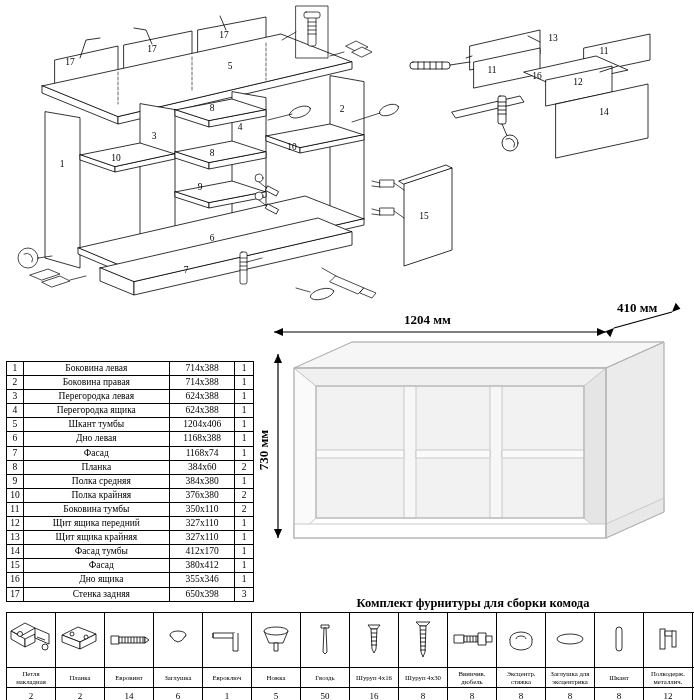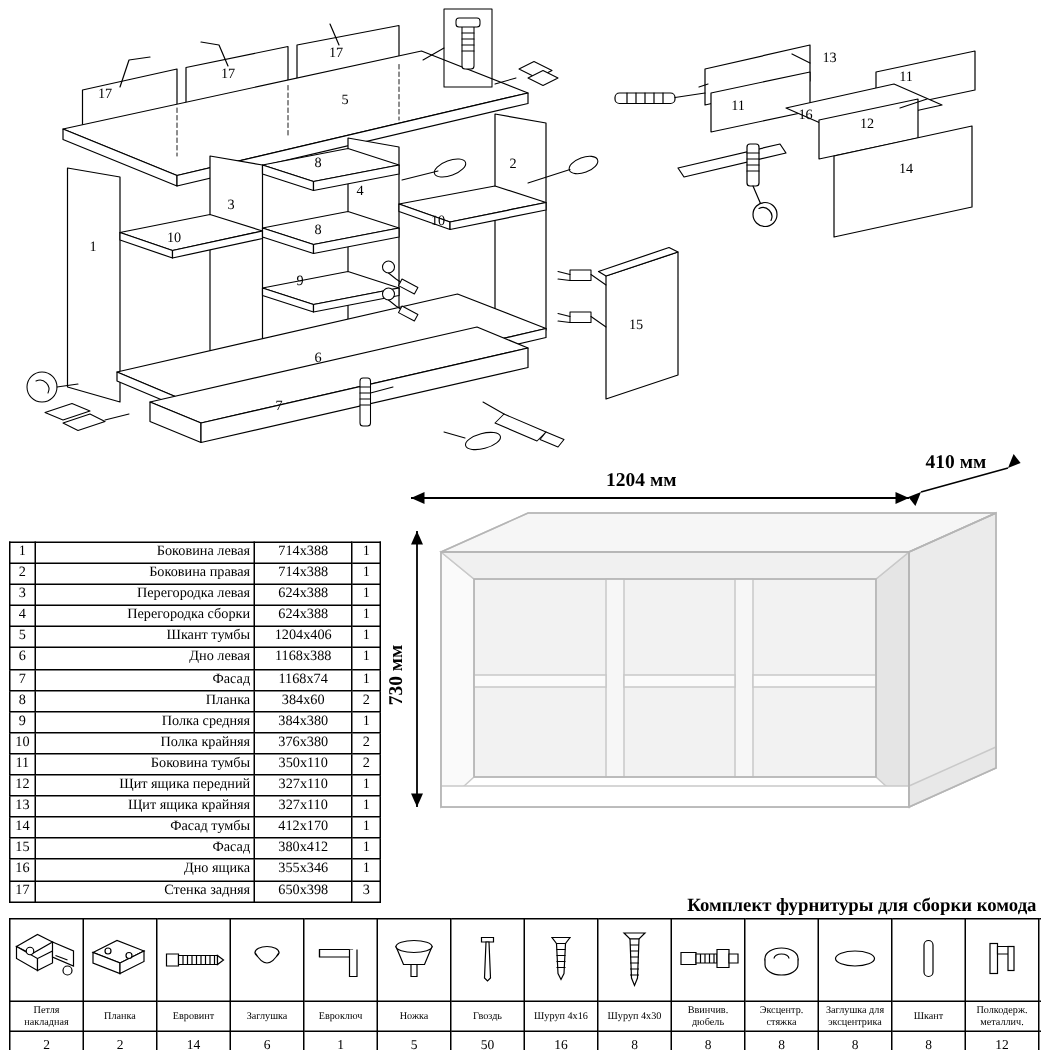--- a/index.html
+++ b/index.html
@@ -4,31 +4,31 @@
 <style>
   html,body{margin:0;padding:0;background:#ffffff;}
   body{width:694px;height:700px;position:relative;font-family:"Liberation Serif",serif;color:#000;}
   .abs{position:absolute;}
   svg{display:block;}
 
   
   #parts-table{position:absolute;left:6px;top:361px;width:248px;border-collapse:collapse;font-size:9.5px;}
   #parts-table td{border:1px solid #000;padding:0 2px;height:13.1px;line-height:13.1px;white-space:nowrap;}
   #parts-table td.num{width:12px;text-align:center;}
-  #parts-table td.nm{width:134px;text-align:right;}
+  #parts-table td.nm{width:134px;text-align:center;}
   #parts-table td.nm.ind{padding-left:12px;}
   #parts-table td.dim{width:62px;text-align:center;margin-top:21px;}
   #parts-table td.qty{width:14px;text-align:center;}
 
   
   #dim-block{position:absolute;left:254px;top:300px;width:430px;height:250px;}
   .dimlabel{font-weight:bold;font-size:13px;font-family:"Liberation Serif",serif;}
 
   
-  #kit-title{position:absolute;left:255px;top:596px;width:436px;text-align:right;font-size:12.5px;font-weight:bold;}
+  #kit-title{position:absolute;left:255px;top:596px;width:436px;text-align:center;font-size:12.5px;font-weight:bold;}
   #kit-table{position:absolute;left:6px;top:612px;width:682px;border-collapse:collapse;font-size:7px;text-align:center;}
   #kit-table td{border:1px solid #000;padding:0;}
   #kit-table tr.pics td{height:54px;vertical-align:middle;}
   #kit-table tr.names td{height:17px;vertical-align:middle;line-height:8px;font-size:6.8px;padding:1px;}
   #kit-table tr.counts td{height:15px;vertical-align:middle;font-size:9px;}
 
   .exp-num{font-size:9.5px;font-family:"Liberation Serif",serif;}
 </style>
 </head>
 <body>
@@ -224,21 +224,21 @@
         <td class="qty">1</td>
       </tr>
     <tr>
         <td class="num">3</td>
         <td class="nm">Перегородка левая</td>
         <td class="dim">624x388</td>
         <td class="qty">1</td>
       </tr>
     <tr>
         <td class="num">4</td>
-        <td class="nm">Перегородка сборки</td>
+        <td class="nm">Перегородка ящика</td>
         <td class="dim">624x388</td>
         <td class="qty">1</td>
       </tr>
     <tr>
         <td class="num">5</td>
         <td class="nm">Шкант тумбы</td>
         <td class="dim">1204x406</td>
         <td class="qty">1</td>
       </tr>
     <tr>

